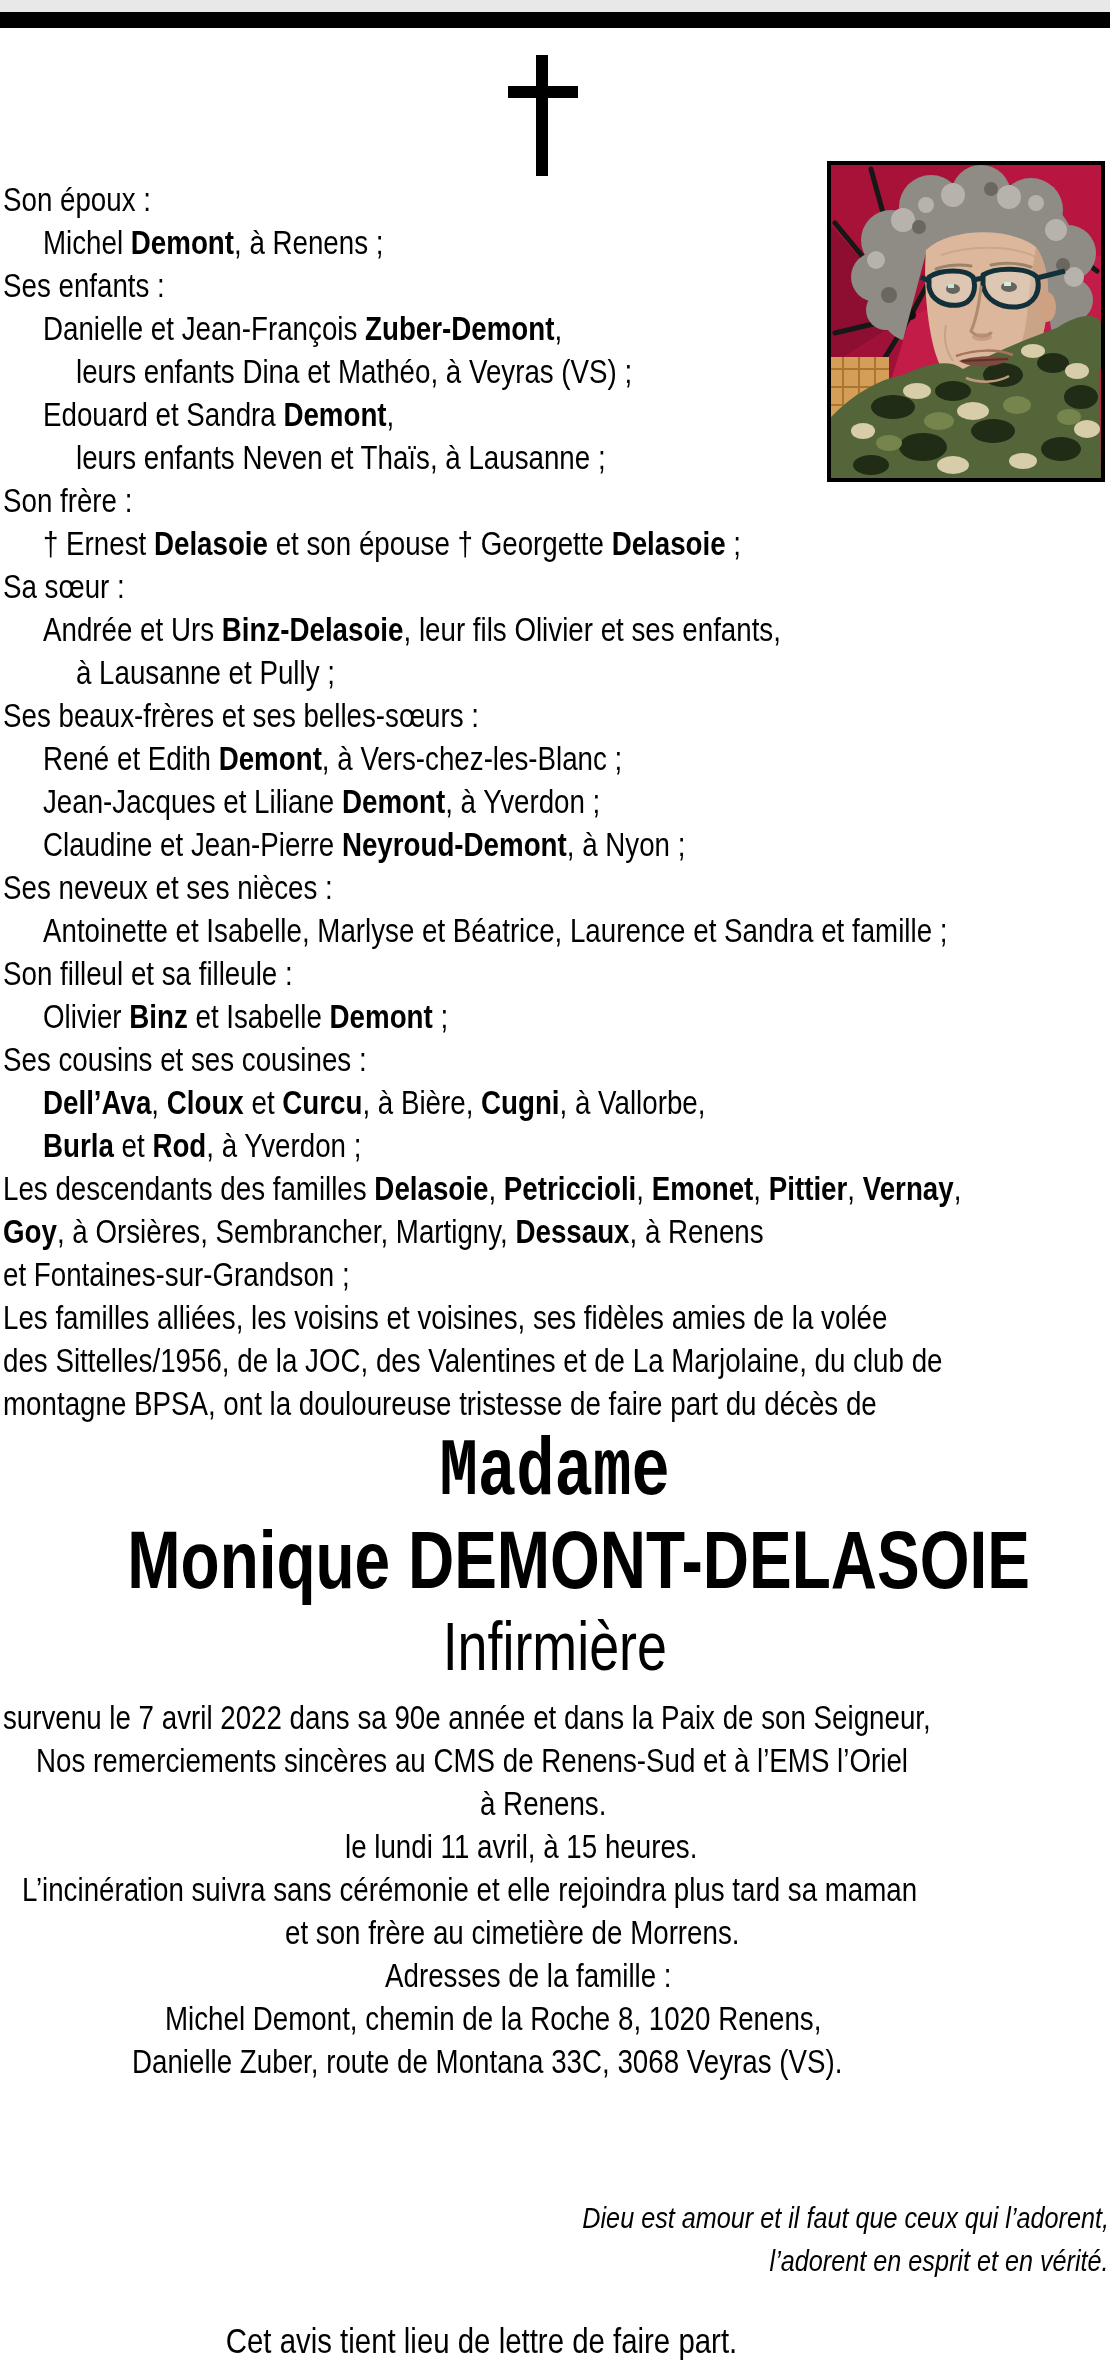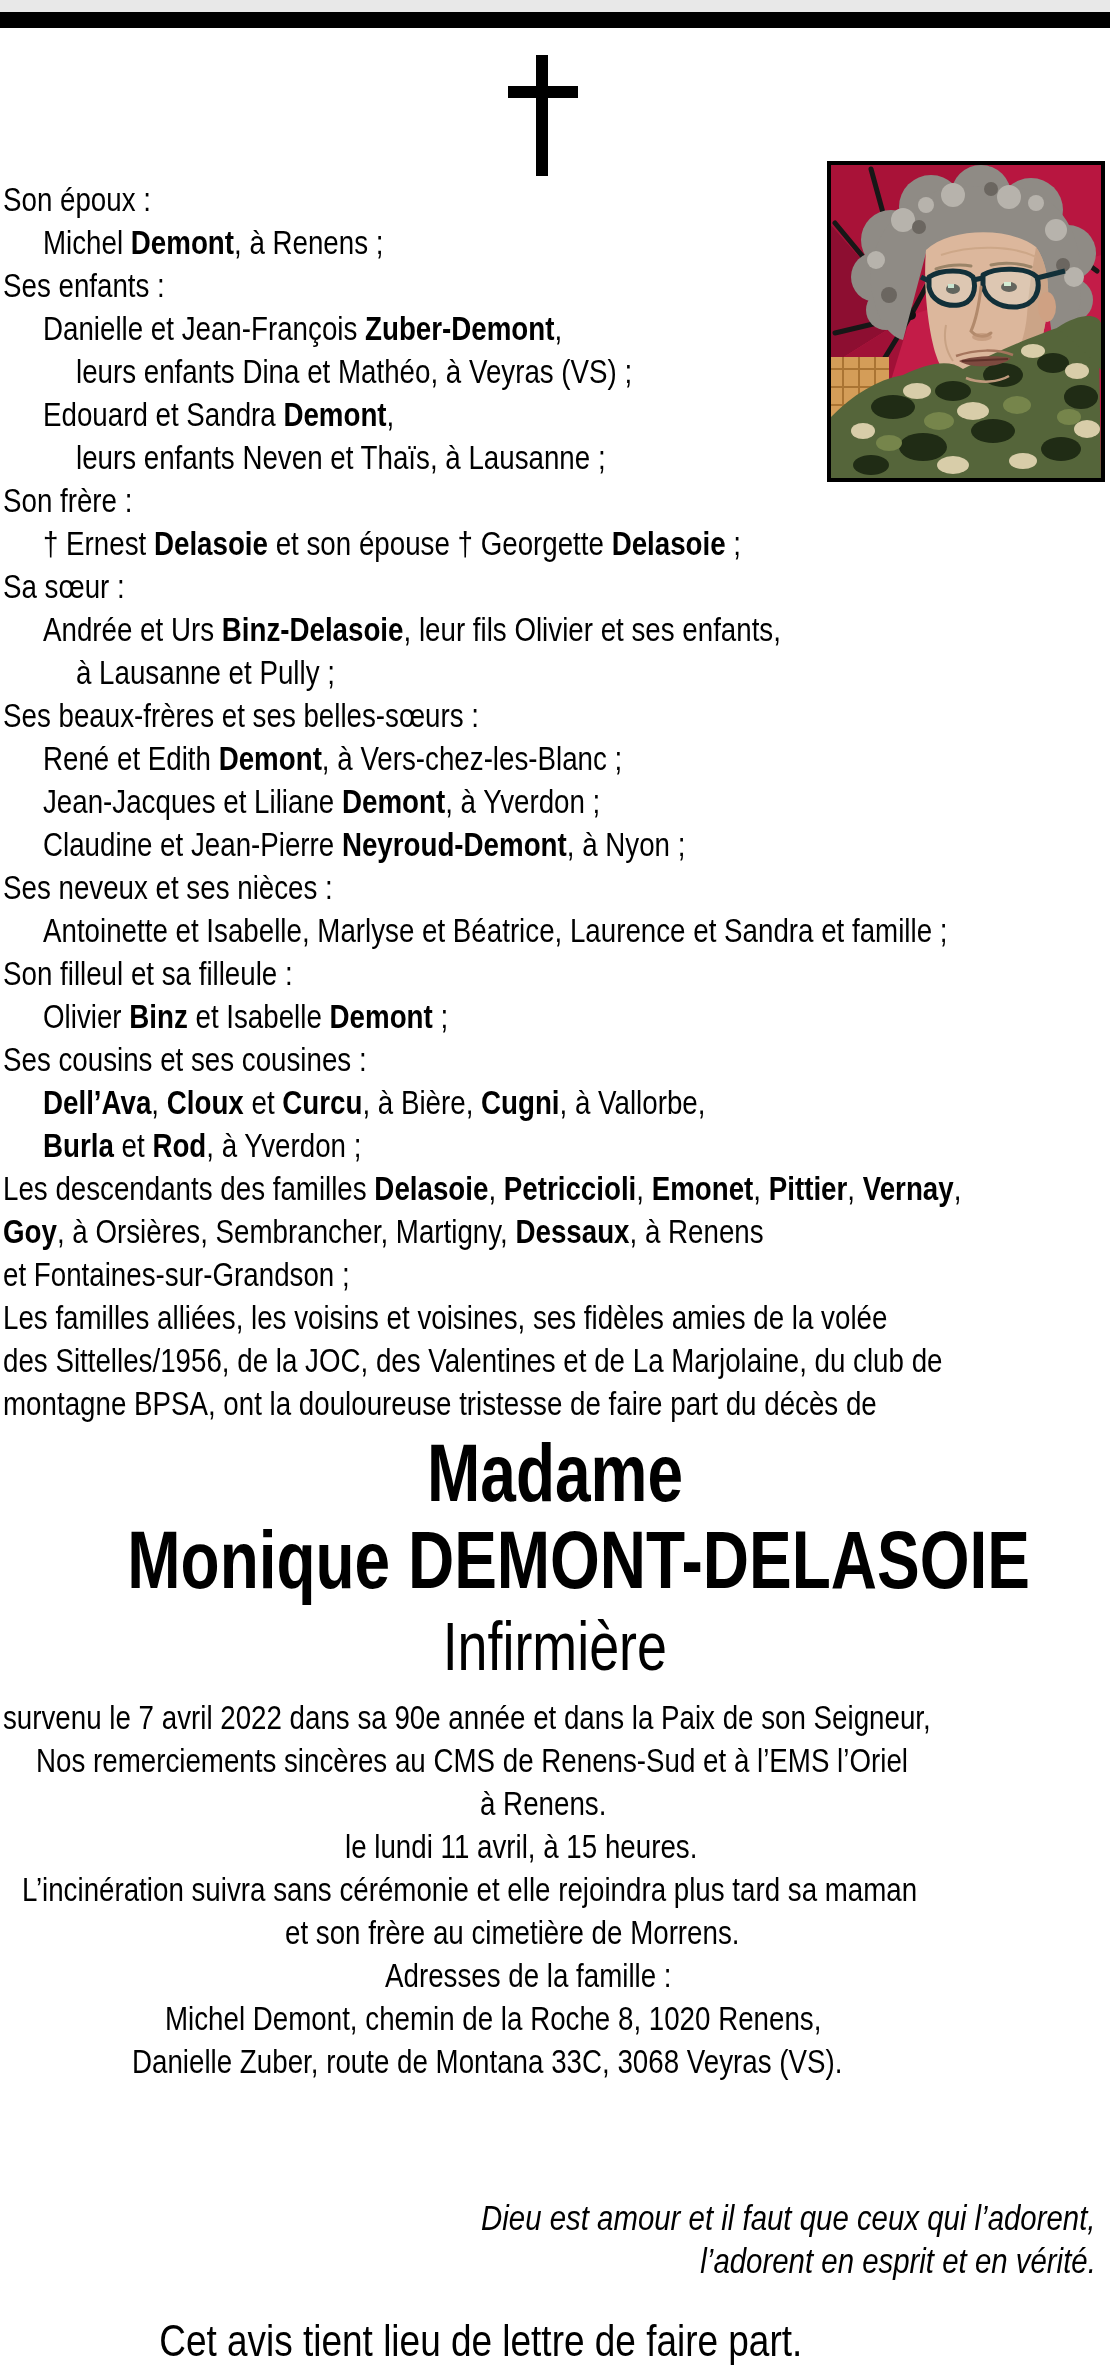--- a/index.html
+++ b/index.html
@@ -23,29 +23,29 @@
   .listA{top:166px;}
   .listB{top:1684px;text-align:center;}
   .line{white-space:nowrap;height:43px;}
   .tx{display:inline-block;transform:scaleX(0.84);transform-origin:0 50%;white-space:nowrap;}
   .ind1{padding-left:40px;}
   .ind2{padding-left:73px;}
   b{font-weight:700;}
 
   .h1{position:absolute;left:0;width:1110px;text-align:center;font-weight:700;margin:0;}
   .h1 .tx{transform:scaleX(0.78);transform-origin:50% 50%;}
-  .h-madame{top:1419px;font-size:82px;line-height:84px;}
+  .h-madame{top:1419px;font-size:82px;line-height:84px;font-family:Liberation Mono, monospace;}
   .h-name{top:1506px;font-size:82px;line-height:84px;}
   .h-prof{top:1604px;font-size:69px;line-height:62px;font-weight:400;}
 
   .quote{position:absolute;top:2184px;left:0;width:1096px;text-align:right;
-         font-style:italic;font-size:35px;line-height:43px;}
+         font-style:italic;font-size:30px;line-height:43px;padding-left:13px;}
   .quote .tx{transform-origin:100% 50%;}
 
-  .closing{position:absolute;top:2307px;left:0;width:962px;text-align:center;font-size:44px;line-height:43px;}
+  .closing{position:absolute;top:2307px;left:0;width:962px;text-align:center;font-size:35px;line-height:43px;}
   .closing .tx{transform-origin:50% 50%;}
 </style>
 </head>
 <body>
 
 <div class="page">
 
   <div class="bar bar-top"></div>
 
   <div class="cross">

